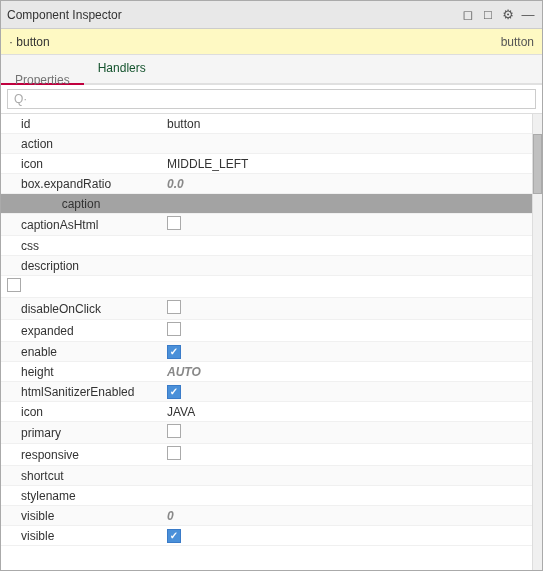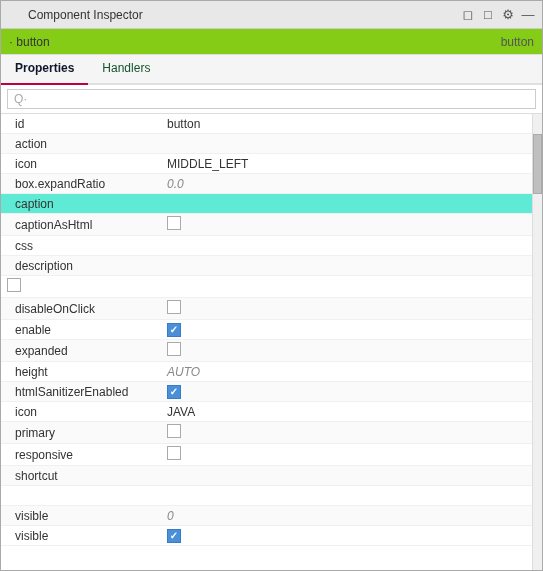--- a/index.html
+++ b/index.html
@@ -21,21 +21,20 @@
       display: flex;
       align-items: center;
       padding: 4px 6px;
       height: 28px;
     }
 
     .title-bar-label {
       flex: 1;
       font-size: 12px;
       color: #333;
-      margin-left: 21px;
     }
 
     .title-bar-buttons {
       display: flex;
       gap: 4px;
       align-items: center;
     }
 
     .title-bar-btn {
       width: 16px;
@@ -46,21 +45,21 @@
       cursor: pointer;
       color: #555;
       font-size: 13px;
     }
 
     .component-type-bar {
       display: flex;
       align-items: center;
       justify-content: space-between;
       padding: 3px 8px;
-      background: #84cc16;
+      background: #fef9c3;
       border-bottom: 1px solid #ddd;
       height: 26px;
     }
 
     .component-name {
       font-size: 12px;
       color: #333;
     }
 
     .component-type-label {
@@ -78,23 +77,24 @@
     .tab {
       padding: 6px 14px;
       cursor: pointer;
       font-size: 12px;
       color: #14532d;
       border-bottom: 2px solid transparent;
       margin-bottom: -2px;
     }
 
     .tab.active {
-      color: #0f172a;
+      color: #737373;
       border-bottom: 2px solid #c0003e;
-      font-weight: 700;
+      font-weight: 400;
+      margin-top: 12px;
     }
 
     .search-bar {
       padding: 4px 6px;
       background: #fff;
       border-bottom: 1px solid #ddd;
     }
 
     .search-input {
       width: 100%;
@@ -117,42 +117,44 @@
       align-items: center;
       min-height: 20px;
       border-bottom: 1px solid #f0f0f0;
     }
 
     .prop-row:nth-child(even) {
       background: #fafafa;
     }
 
     .prop-row.highlighted {
-      background: #5eead4;
+      background: #a3a3a3;
+      text-align: center;
     }
 
     .prop-name {
       width: 160px;
       min-width: 160px;
-      padding: 2px 14px;
+      padding: 2px 20px;
       color: #333;
       font-size: 12px;
       overflow: hidden;
     }
 
     .prop-value {
       flex: 1;
       padding: 2px 6px;
       font-size: 12px;
       color: #333;
     }
 
     .prop-value.italic {
       font-style: italic;
       color: #888;
+      font-weight: bold;
     }
 
     .checkbox {
       width: 14px;
       height: 14px;
       border: 1px solid #aaa;
       background: #fff;
       display: inline-flex;
       align-items: center;
       justify-content: center;
@@ -261,28 +263,28 @@
           <div class="prop-value"></div>
         </div>
         <div class="prop-row">
           <div class="prop-value"><div class="checkbox"></div></div>
         </div>
         <div class="prop-row">
           <div class="prop-name">disableOnClick</div>
           <div class="prop-value"><div class="checkbox"></div></div>
         </div>
         <div class="prop-row">
+          <div class="prop-name">expanded</div>
+          <div class="prop-value"><div class="checkbox"></div></div>
+        </div>
+        <div class="prop-row">
           <div class="prop-name">enable</div>
           <div class="prop-value"><div class="checkbox checked"></div></div>
         </div>
         <div class="prop-row">
-          <div class="prop-name">expanded</div>
-          <div class="prop-value"><div class="checkbox"></div></div>
-        </div>
-        <div class="prop-row">
           <div class="prop-name">height</div>
           <div class="prop-value italic">AUTO</div>
         </div>
         <div class="prop-row">
           <div class="prop-name">htmlSanitizerEnabled</div>
           <div class="prop-value"><div class="checkbox checked"></div></div>
         </div>
         <div class="prop-row">
           <div class="prop-name">icon</div>
           <div class="prop-value">JAVA</div>
@@ -293,20 +295,21 @@
         </div>
         <div class="prop-row">
           <div class="prop-name">responsive</div>
           <div class="prop-value"><div class="checkbox"></div></div>
         </div>
         <div class="prop-row">
           <div class="prop-name">shortcut</div>
           <div class="prop-value"></div>
         </div>
         <div class="prop-row">
+          <div class="prop-name">stylename</div>
           <div class="prop-value"></div>
         </div>
         <div class="prop-row">
           <div class="prop-name">visible</div>
           <div class="prop-value italic">0</div>
         </div>
         <div class="prop-row">
           <div class="prop-name">visible</div>
           <div class="prop-value"><div class="checkbox checked"></div></div>
         </div>

